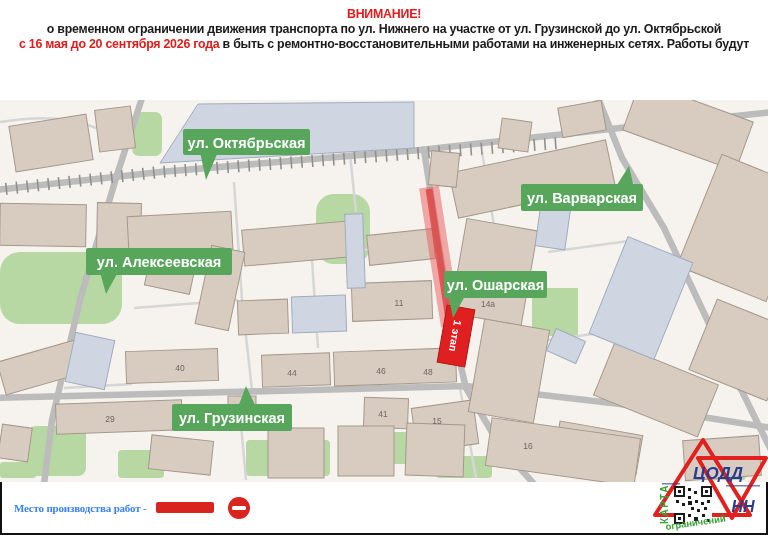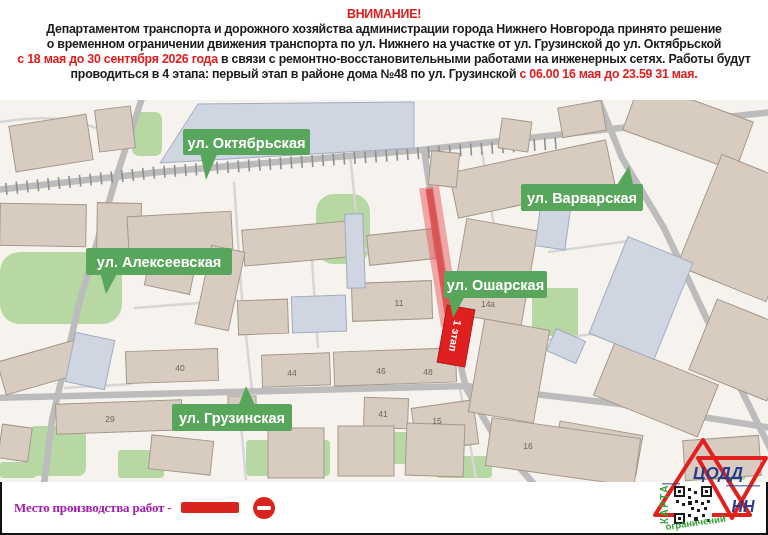--- a/index.html
+++ b/index.html
@@ -10,42 +10,40 @@
           text-align:center;padding-top:7px;box-sizing:border-box;}
   .h-line{font-weight:bold;font-size:12.4px;line-height:15px;color:#1b1b1b;
           letter-spacing:-0.25px;white-space:nowrap;}
   .h-red{color:#e01c1c;}
   
   .map{position:absolute;top:100px;left:0;}
   
   .footer{position:absolute;top:482px;left:0;width:768px;height:53px;background:#fff;
           box-sizing:border-box;border-left:2px solid #111;border-right:2px solid #111;
           border-bottom:2px solid #111;display:flex;align-items:center;padding-left:12px;}
-  .legend-text{font-family:"Liberation Serif",serif;font-weight:bold;font-size:13px;
-               color:#a21caf;letter-spacing:-0.2px;}
+  .legend-text{font-family:"Liberation Serif",serif;font-weight:bold;font-size:11px;
+               color:#3b82f6;letter-spacing:-0.2px;}
   .legend-bar{display:inline-block;width:58px;height:11px;background:#d8231f;
               border-radius:2px;margin:0 14px 0 10px;}
   .no-entry{display:inline-block;width:22px;height:22px;border-radius:50%;background:#d8231f;
             position:relative;}
   .no-entry span{position:absolute;left:4px;top:9px;width:14px;height:4.5px;background:#fff;
                  border-radius:1.5px;}
   
   .logo{position:absolute;top:428px;left:638px;z-index:6;}
 </style>
 </head>
 <body>
 
 <div class="page">
 
   <div class="header">
     <div class="h-line h-red">ВНИМАНИЕ!</div>
-    <div class="h-line">Департаментом транспорта и дорожного хозяйства администрации города Нижнего Новгорода принято решение</div>
     <div class="h-line">о временном ограничении движения транспорта по ул. Нижнего на участке от ул. Грузинской до ул. Октябрьской</div>
-    <div class="h-line"><span class="h-red">с 18 мая до 30 сентября 2026 года</span><span> в связи с ремонтно-восстановительными работами на инженерных сетях. Работы будут</span></div>
-    <div class="h-line"><span>проводиться в 4 этапа: первый этап в районе дома №48 по ул. Грузинской </span><span class="h-red">с 06.00 16 мая до 23.59 31 мая.</span></div>
+    <div class="h-line"><span class="h-red">с 16 мая до 20 сентября 2026 года</span><span> в быть с ремонтно-восстановительными работами на инженерных сетях. Работы будут</span></div>
   </div>
 
   <svg class="map" width="768" height="382" viewBox="0 100 768 382">
     <rect x="0" y="100" width="768" height="382" fill="#f6f3ee"></rect>
 
     <g fill="#b7d8a2">
       <rect x="132" y="112" width="30" height="44" rx="7"></rect>
       <rect x="0" y="252" width="122" height="72" rx="20"></rect>
       <rect x="316" y="194" width="54" height="70" rx="18"></rect>
       <rect x="532" y="288" width="46" height="48"></rect>

